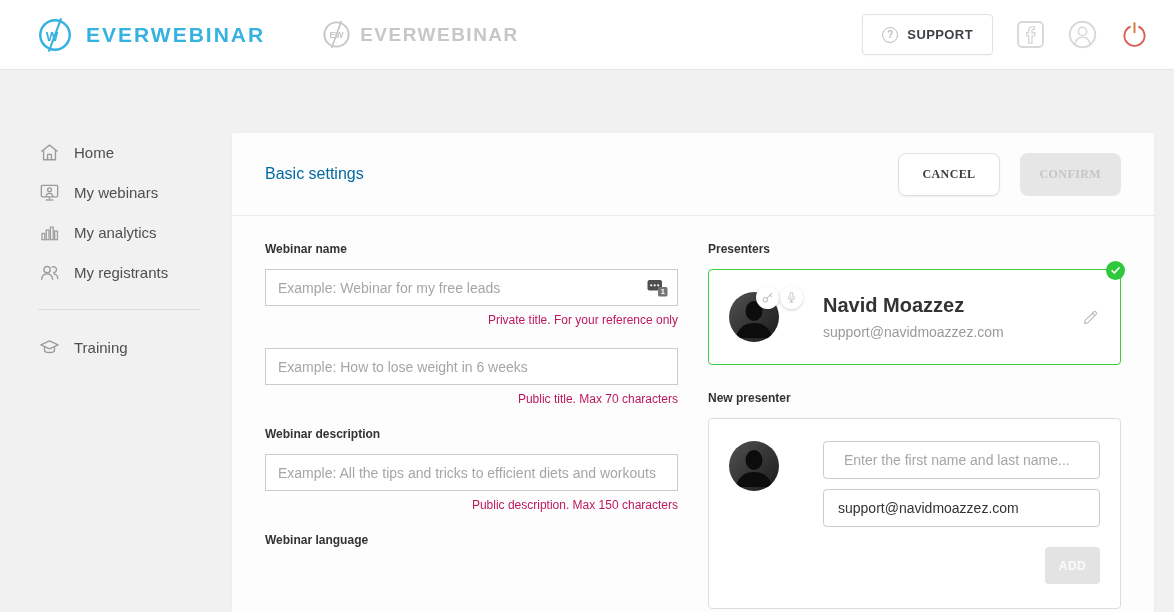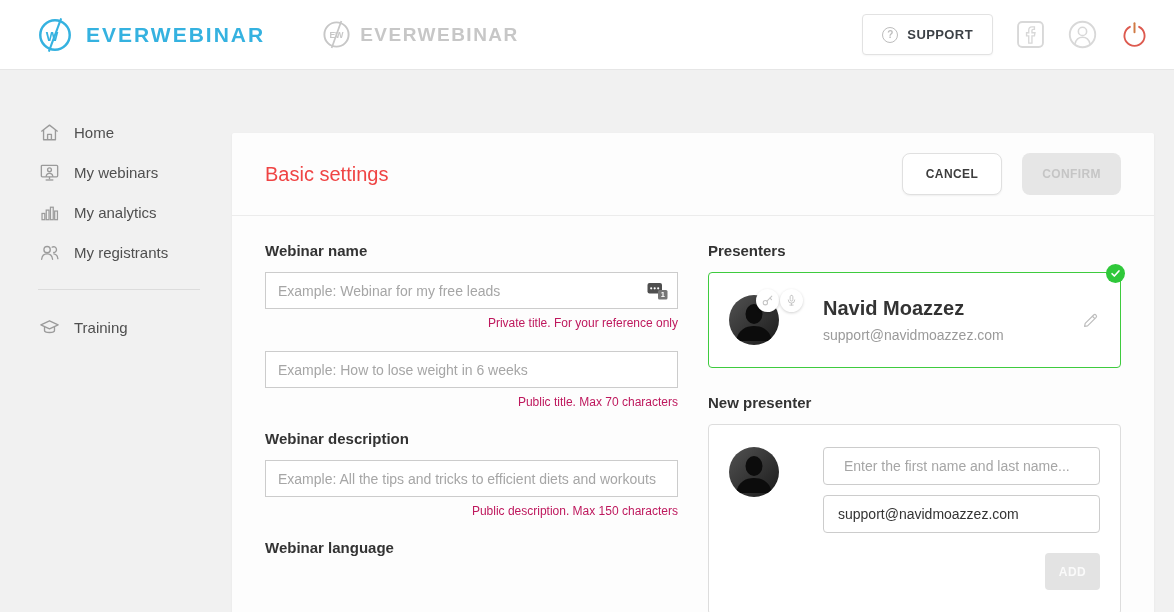--- a/index.html
+++ b/index.html
@@ -32,42 +32,42 @@
   }
   .q-icon {
     width:16px; height:16px; border:1.5px solid #bdbdbd; border-radius:50%;
     color:#bdbdbd; font-size:10px; font-weight:bold;
     display:flex; align-items:center; justify-content:center;
   }
   .support-label { font-size:13px; font-weight:bold; color:#3c4146; letter-spacing:0.4px; }
   .hdr-icon { cursor:pointer; }
 
   
-  .sidebar { position:absolute; top:56px; left:0; width:230px; padding:56px 0 0 38px; }
+  .sidebar { position:absolute; top:76px; left:0; width:230px; padding:56px 0 0 38px; }
   .side-item { display:flex; align-items:center; gap:13px; height:40px; font-size:15px; color:#4f4f4f; cursor:pointer; }
   .side-item svg { flex-shrink:0; }
   .side-divider { border:none; border-top:1px solid #dcdcdc; margin:17px 0; width:162px; }
 
   
   .card {
     position:absolute; left:232px; top:133px; width:922px; height:700px;
     background:#fdfdfd; border-radius:2px;
     box-shadow:0 1px 3px rgba(0,0,0,0.05);
   }
   .card-header { height:83px; display:flex; align-items:center; padding:0 33px; border-bottom:1px solid #ececec; }
-  .card-title { font-size:20px; font-weight:500; color:#ef4444; }
+  .card-title { font-size:16px; font-weight:500; color:#0369a1; }
   .actions { margin-left:auto; display:flex; gap:20px; }
-  .btn { border-radius:8px; font-size:12px; font-weight:bold; letter-spacing:0.4px; cursor:pointer; font-family:Liberation Sans, sans-serif; }
+  .btn { border-radius:8px; font-size:12px; font-weight:bold; letter-spacing:0.4px; cursor:pointer; font-family:Liberation Serif, serif; }
   .btn-cancel { background:#fff; border:1px solid #e0e0e0; color:#3d3d3d; padding:13px 23px; box-shadow:0 1px 2px rgba(0,0,0,0.06); }
   .btn-confirm { background:#e6e6e6; border:none; color:#c5c5c5; padding:2px 20px; cursor:default; }
   .card-body { display:flex; gap:30px; padding:26px 33px 0; }
   .col { flex:1; min-width:0; }
 
   
-  .f-label { font-size:15px; font-weight:bold; color:#333; margin-bottom:13px; }
+  .f-label { font-size:12px; font-weight:bold; color:#333; margin-bottom:13px; }
   .input-row { position:relative; }
   .text-input {
     width:100%; height:37px; border:1px solid #ccc; border-radius:0;
     padding:0 12px; font-size:14px; color:#333; background:#fff;
     font-family:inherit; outline:none;
   }
   .text-input.has-icon { padding-right:40px; }
   .text-input::placeholder { color:#a6a6a6; }
   .lang-icon { position:absolute; right:10px; top:50%; transform:translateY(-50%); }
   .helper { text-align:right; font-size:12px; color:#be185d; margin:7px 0 21px; }

